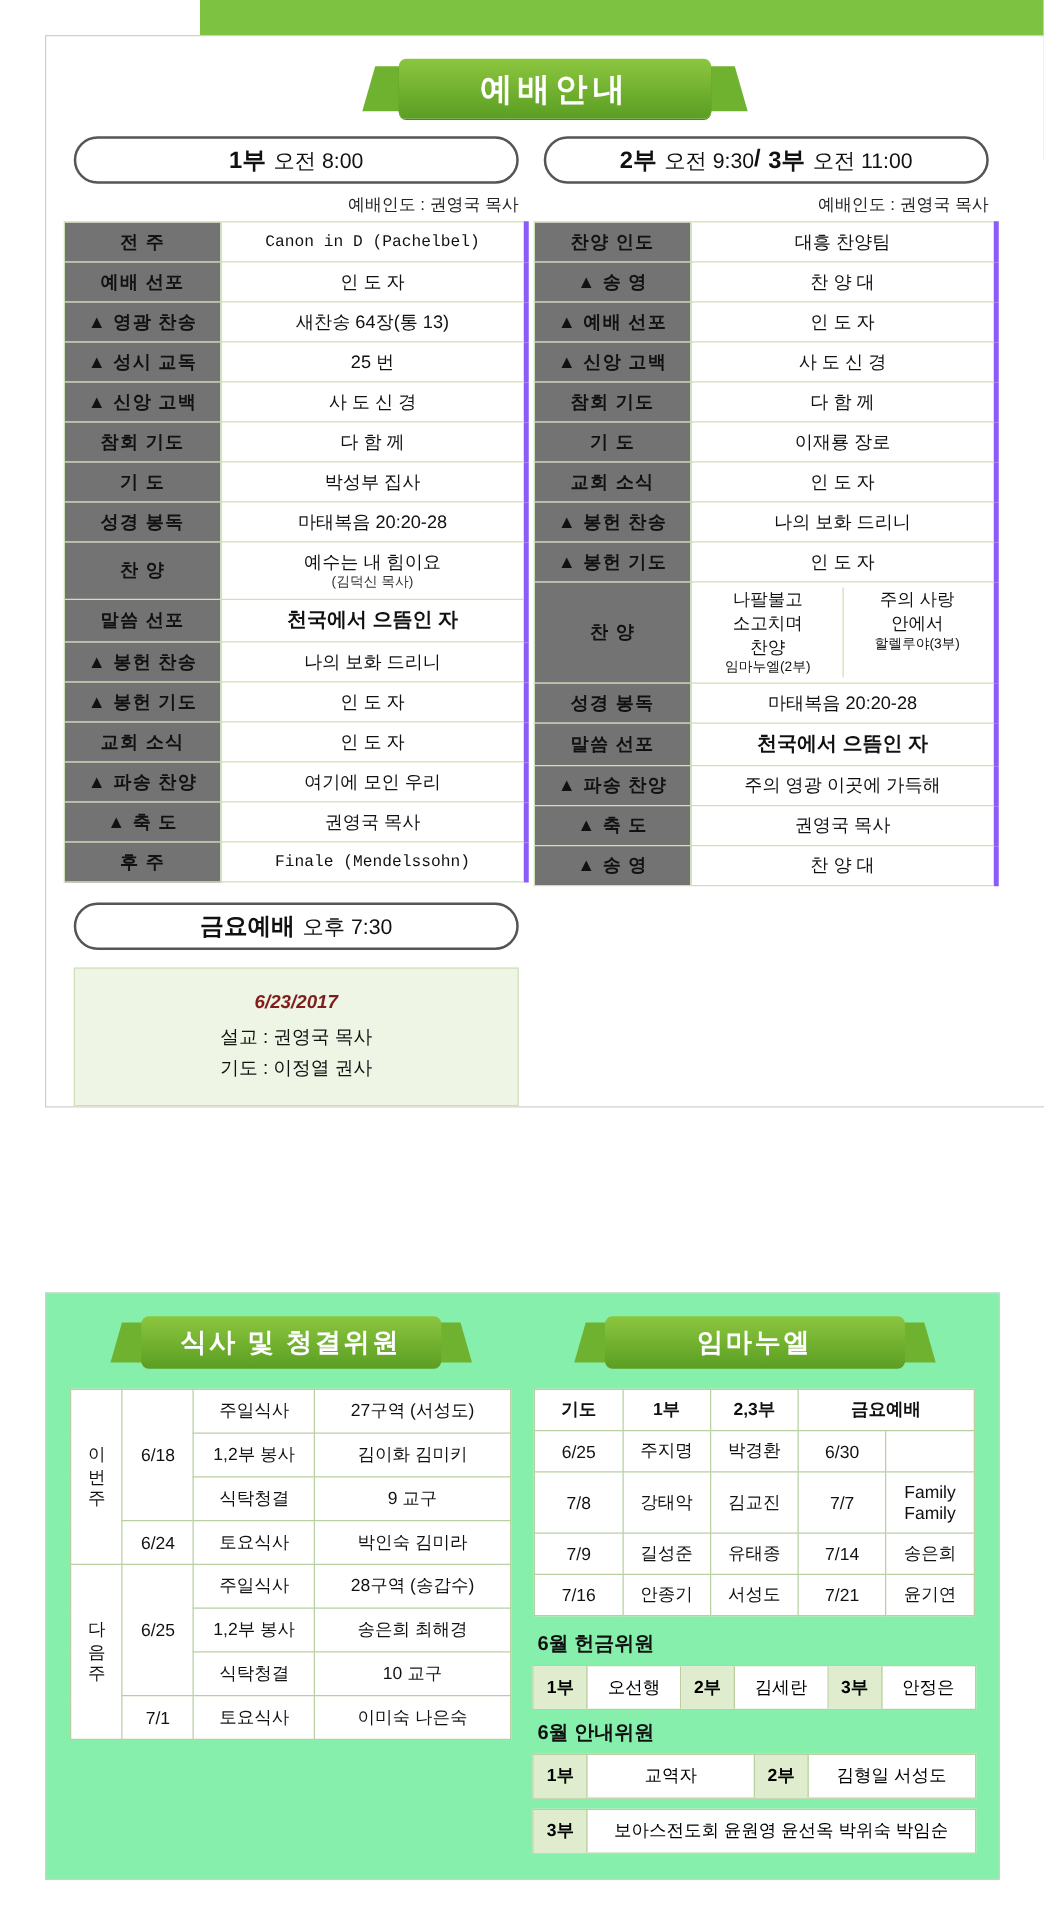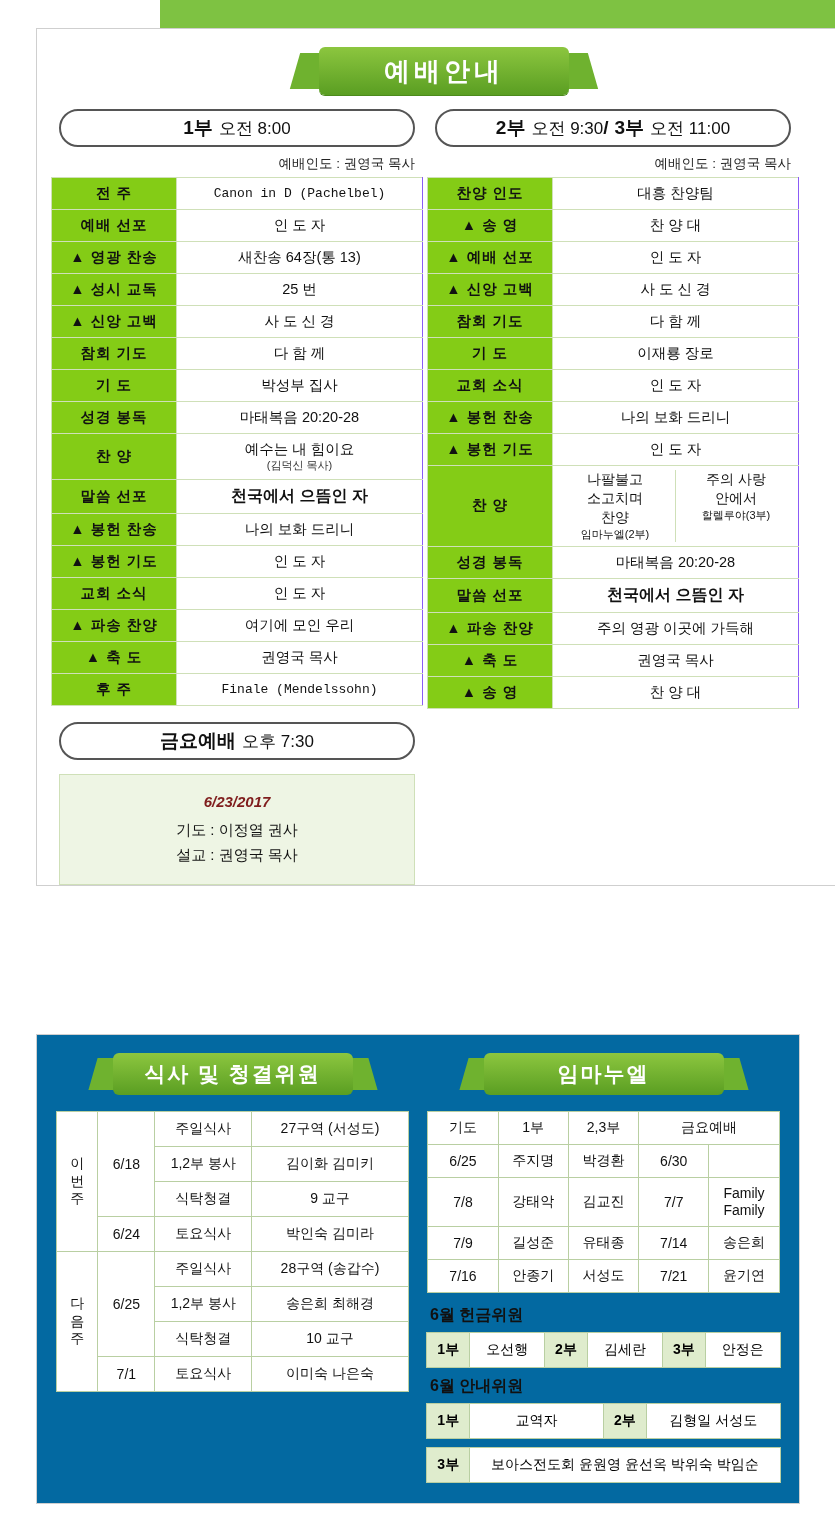--- a/index.html
+++ b/index.html
@@ -56,45 +56,45 @@
 
   table.ord{width:100%;border-collapse:collapse;table-layout:fixed;}
   table.ord td{
     border-bottom:1px solid #cfe0b8;
     font-size:14.5px;color:#111;
     padding:6px 2px;
     vertical-align:middle;
   }
   table.ord tr:first-child td{border-top:1px solid #cfe0b8;}
   td.lbl{
-    width:120px;background:#84cc16;font-weight:bold;text-align:center;
+    width:120px;background:#737373;font-weight:bold;text-align:center;
     letter-spacing:1px;border-right:1px solid #cfe0b8;border-left:1px solid #cfe0b8;
   }
-  td.val{text-align:center;border-right:1px solid #8b5cf6;}
+  td.val{text-align:center;border-right:4px solid #8b5cf6;}
   td.val.mono{font-family:"Liberation Mono","DejaVu Sans Mono",monospace;font-size:13px;letter-spacing:0px;}
   td.val.big{font-size:16px;font-weight:bold;}
   .sub{font-size:11px;color:#333;display:block;margin-top:-1px;}
 
   
   .fri-box{
     margin:14px 8px 0 8px;background:#eef5e4;border:1px solid #cfe0b8;
     padding:14px 0 16px 0;text-align:center;font-size:15px;color:#111;line-height:1.7;
   }
   .fri-date{font-weight:bold;font-style:italic;color:#7f1d1d;margin-bottom:2px;}
 
   
   .split{display:flex;width:100%;}
   .split > div{flex:1;text-align:center;font-size:14px;line-height:1.35;}
   .split > div:first-child{border-right:1px solid #cfe0b8;}
   .tiny{font-size:11px;}
 
   
   .bottom{
     position:absolute;left:36px;width:764px;top:1034px;height:470px;
-    background:#0369a1;border:1px solid #cfcfcf;z-index:5;box-sizing:border-box;
+    background:#86efac;border:1px solid #cfcfcf;z-index:5;box-sizing:border-box;
   }
   .bottom-cols{display:flex;padding:0 12px;}
   .bcol{width:372px;}
   .bcol.right{margin-left:4px;}
   .ribbon2{
     position:relative;margin:18px auto 16px auto;width:240px;height:42px;
     background:linear-gradient(#8cc63f,#5a9e22);border-radius:6px;
     color:#fff;font-size:21px;font-weight:bold;letter-spacing:2px;
     display:flex;align-items:center;justify-content:center;
   }
@@ -105,21 +105,21 @@
   .ribbon2:after{right:-20px;transform:skewX(16deg);}
 
   table.duty{width:96%;margin:0 auto;border-collapse:collapse;background:#ffffff;table-layout:fixed;}
   table.duty td{border:1px solid #b9cfa2;font-size:14px;text-align:center;padding:8px 2px;color:#111;}
   table.duty td.wk{width:36px;font-size:14px;letter-spacing:0;}
   table.duty td.dt{width:52px;}
   table.duty td.kind{width:92px;}
 
   table.pray{width:96%;margin:0 auto 12px auto;border-collapse:collapse;background:#fff;table-layout:fixed;}
   table.pray th,table.pray td{border:1px solid #b9cfa2;font-size:14px;text-align:center;padding:7px 2px;color:#111;}
-  table.pray th{background:#ffffff;font-weight:normal;}
+  table.pray th{background:#ffffff;font-weight:bold;}
   .mini{font-size:11px;line-height:1.2;margin-top:12px;}
 
   .sec-title{font-size:16px;font-weight:bold;color:#111;margin:6px 0 6px 10px;}
   .chip-row{display:flex;align-items:stretch;width:96%;margin:0 auto 8px auto;border:1px solid #b9cfa2;background:#fff;}
   .chip{background:#dfeccd;font-weight:bold;font-size:14px;padding:8px 10px;border-right:1px solid #b9cfa2;display:flex;align-items:center;}
   .chipval{flex:1;text-align:center;font-size:14px;padding:8px 4px;border-right:1px solid #b9cfa2;display:flex;align-items:center;justify-content:center;}
   .chipval:last-child{border-right:none;}
 </style>
 </head>
 <body>
@@ -241,22 +241,22 @@
             </tr>
           </tbody>
       </table>
 
       <div class="pill" style="margin-top:16px;">
         <b>금요예배</b>
         <span class="light">오후 7:30</span>
       </div>
       <div class="fri-box">
         <div class="fri-date">6/23/2017</div>
+        <div>설교 : 권영국 목사</div>
         <div>기도 : 이정열 권사</div>
-        <div>설교 : 권영국 목사</div>
       </div>
     </div>
 
     <div class="col-right">
       <div class="pill">
         <b>2부</b>
         <span class="light" style="margin-right:0;">오전 9:30</span>
         <b style="margin-right:6px;">/</b>
         <b>3부</b>
         <span class="light">오전 11:00</span>

